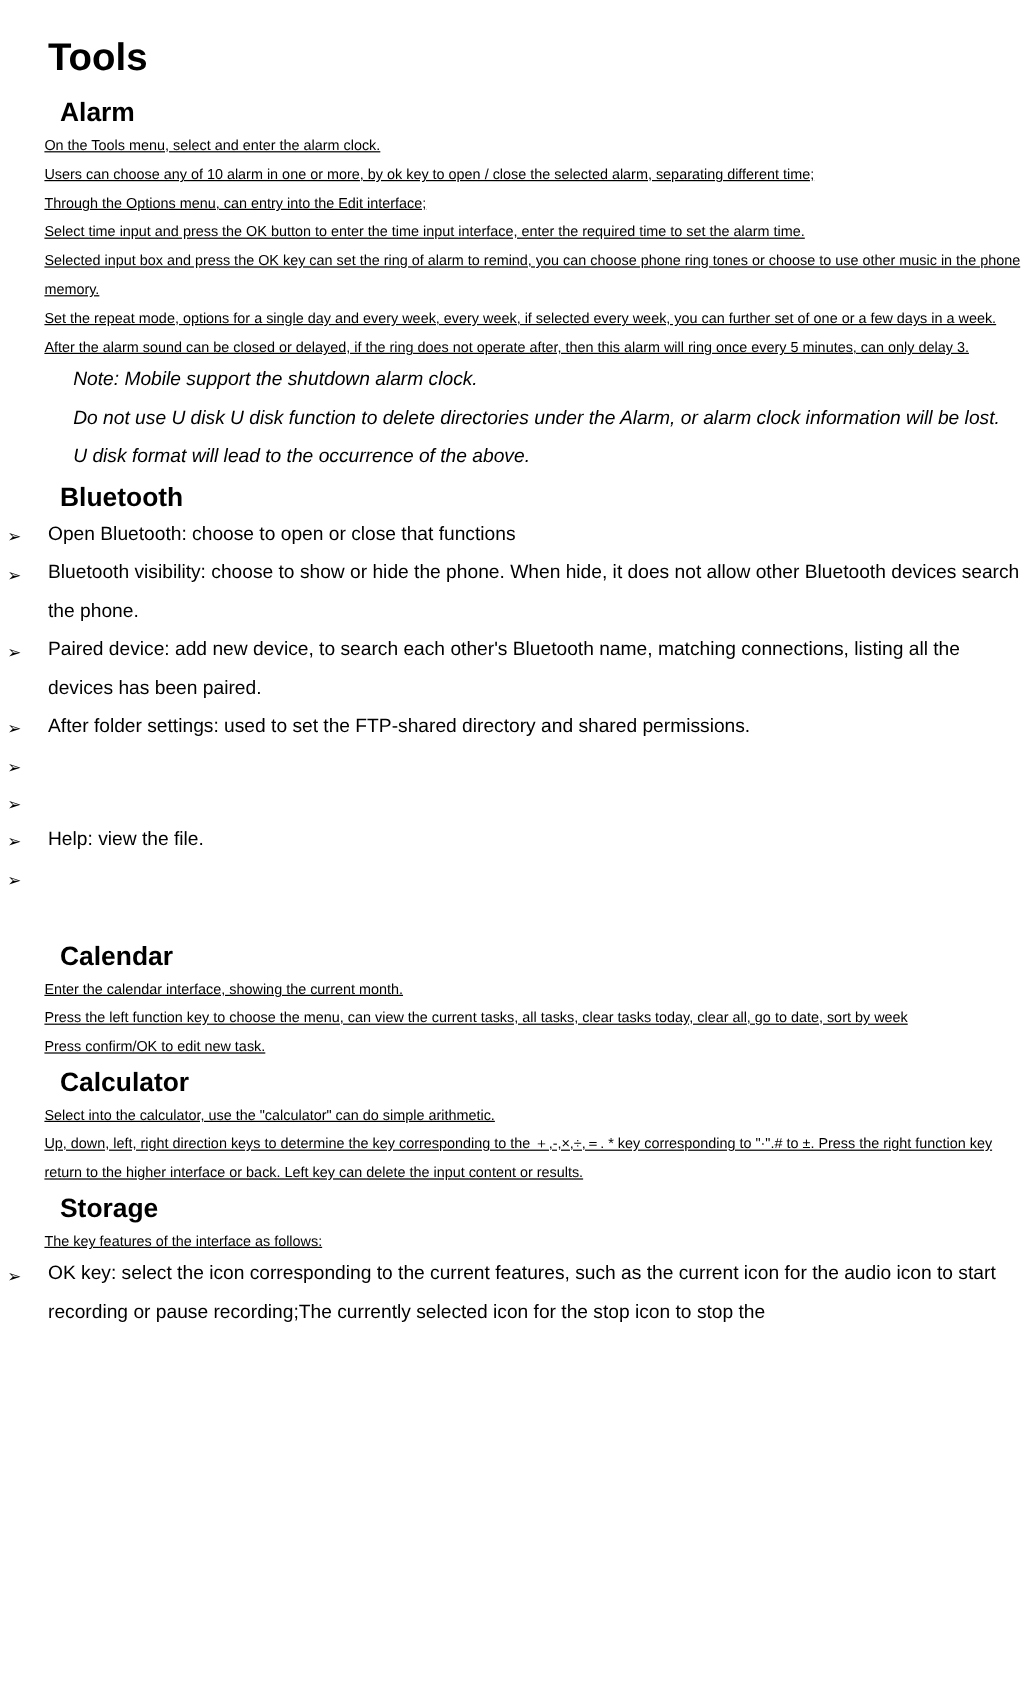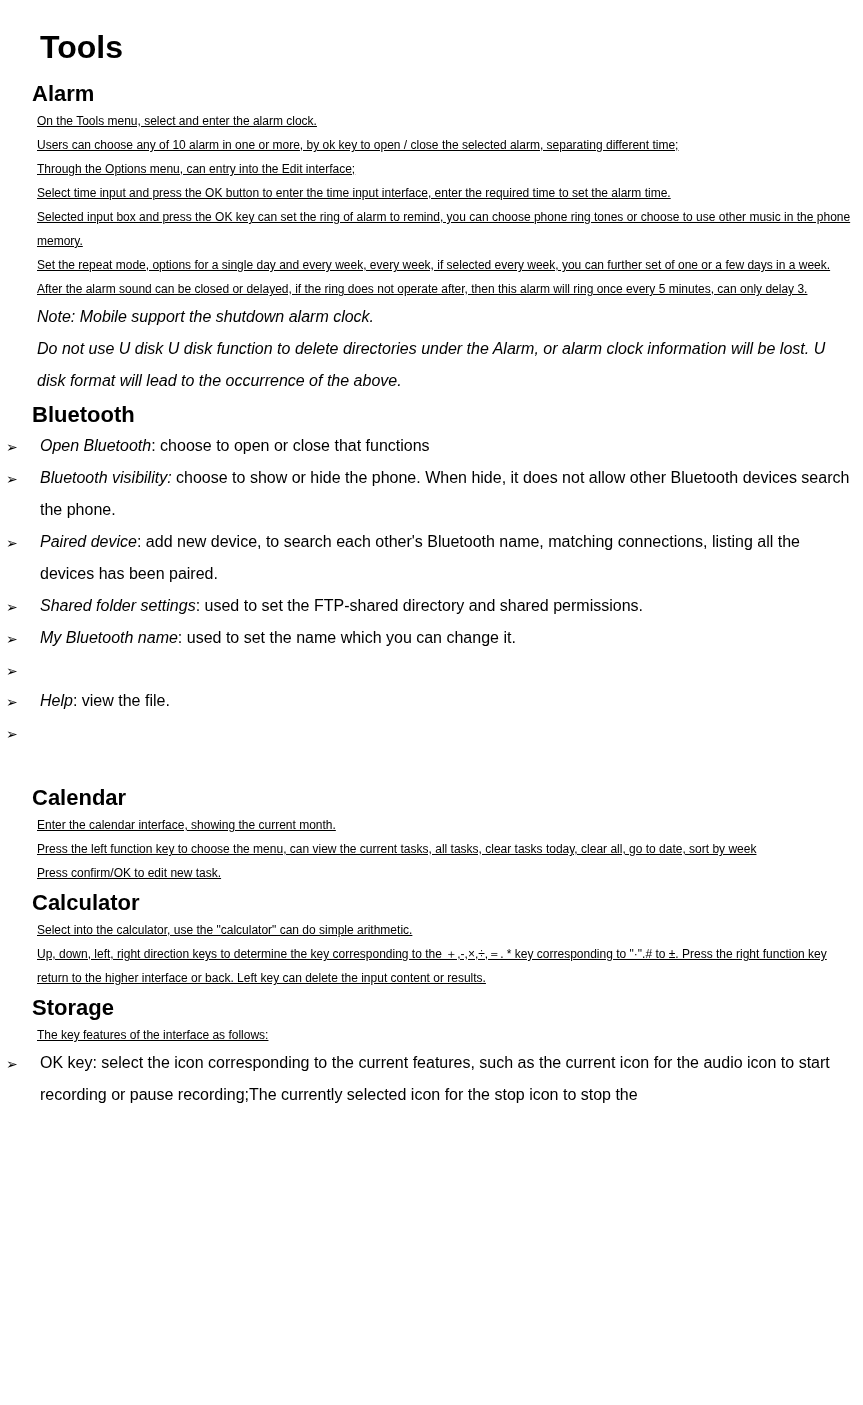--- a/index.html
+++ b/index.html
@@ -18,56 +18,56 @@
       font-size: 32px;
       font-weight: bold;
       padding-left: 40px;
       padding-top: 5px;
       padding-bottom: 10px;
       margin-top: 24px;
     }
     .section-title {
       font-size: 22px;
       font-weight: bold;
-      padding-left: 32px;
+      padding-left: 50px;
       padding-top: 5px;
       padding-bottom: 2px;
     }
     .paragraph {
       font-size: 12px;
       padding-left: 37px;
       padding-right: 5px;
       line-height: 2;
       text-decoration: underline;
     }
     .note {
       font-size: 16px;
       font-style: italic;
       padding-left: 37px;
       padding-right: 23px;
       line-height: 2;
+      margin-left: 24px;
     }
     .bullet-item {
       display: flex;
       align-items: flex-start;
       padding-left: 6px;
       line-height: 2;
     }
     .bullet-marker {
       font-size: 14px;
       width: 34px;
       flex-shrink: 0;
       padding-top: 3px;
     }
     .bullet-text {
       font-size: 16px;
       padding-right: 5px;
     }
     .italic {
-      font-style: italic;
     }
     .spacer {
       height: 32px;
     }
   </style>
 </head>
 <body>
 
 <div class="main-title">Tools</div>
 
@@ -91,25 +91,24 @@
 <div class="bullet-item">
   <span class="bullet-marker">➢</span>
   <span class="bullet-text"><span class="italic">Bluetooth visibility:</span><span> choose to show or hide the phone. When hide, it does not allow other Bluetooth devices search the phone.</span></span>
 </div>
 <div class="bullet-item">
   <span class="bullet-marker">➢</span>
   <span class="bullet-text"><span class="italic">Paired device</span><span>: add new device, to search each other's Bluetooth name, matching connections, listing all the devices has been paired.</span></span>
 </div>
 <div class="bullet-item">
   <span class="bullet-marker">➢</span>
-  <span class="bullet-text"><span class="italic">Shared folder settings</span><span>: used to set the FTP-shared directory and shared permissions.</span></span>
+  <span class="bullet-text"><span class="italic">After folder settings</span><span>: used to set the FTP-shared directory and shared permissions.</span></span>
 </div>
 <div class="bullet-item">
   <span class="bullet-marker">➢</span>
-  <span class="bullet-text"><span class="italic">My Bluetooth name</span><span>: used to set the name which you can change it.</span></span>
 </div>
 <div class="bullet-item">
   <span class="bullet-marker">➢</span>
 </div>
 <div class="bullet-item">
   <span class="bullet-marker">➢</span>
   <span class="bullet-text"><span class="italic">Help</span><span>: view the file.</span></span>
 </div>
 <div class="bullet-item">
   <span class="bullet-marker">➢</span>

